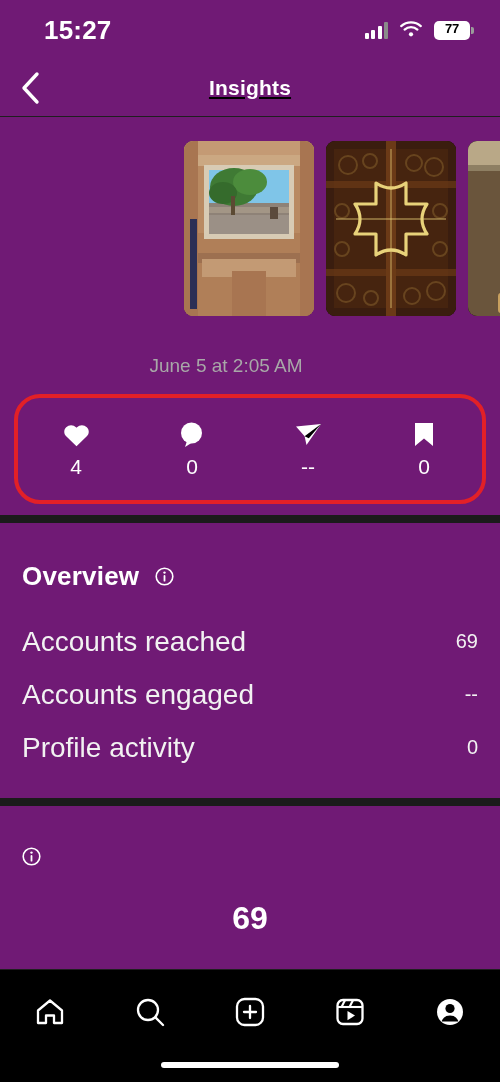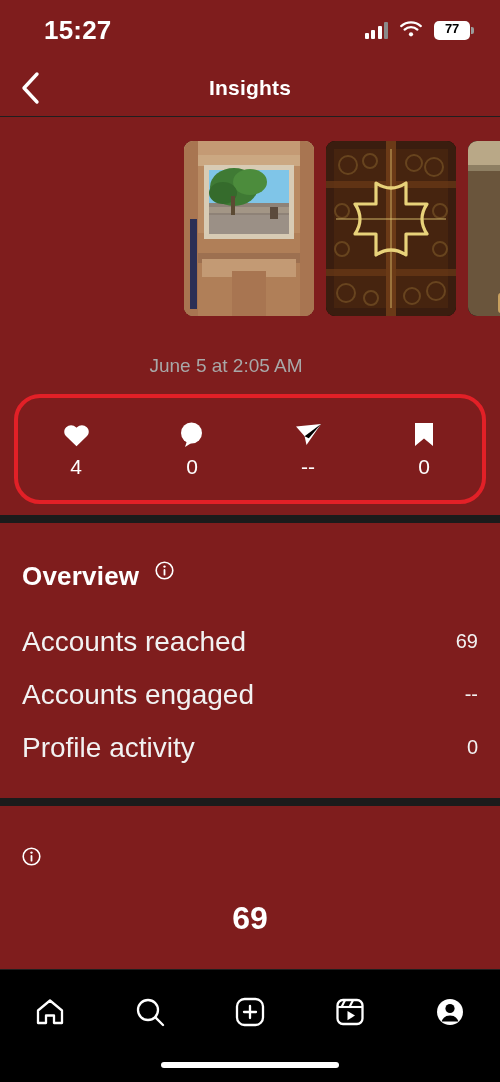--- a/index.html
+++ b/index.html
@@ -3,21 +3,21 @@
 <meta charset="utf-8">
 <style>
   * { margin:0; padding:0; box-sizing:border-box; }
   html, body {
     width:500px; height:1082px;
     background:#000;
     font-family:"Liberation Sans", sans-serif;
     -webkit-font-smoothing:antialiased;
     overflow:hidden;
   }
-  .phone { position:relative; width:500px; height:1082px; background:#7f1d1d; }
+  .phone { position:relative; width:500px; height:1082px; background:#701a75; }
 
   
   .status-bar{
     position:absolute; top:0; left:0; width:500px; height:60px;
     display:flex; align-items:center; justify-content:space-between;
     padding:0 30px 0 44px;
   }
   .status-time{
     color:#fff; font-size:26px; font-weight:bold; letter-spacing:.2px;
   }
@@ -37,20 +37,21 @@
     content:""; position:absolute; right:-4px; top:6px;
     width:3px; height:7px; border-radius:0 2px 2px 0; background:#9a9a9a;
   }
   .batt span{ color:#000; font-size:13px; font-weight:bold; letter-spacing:-.3px; }
 
   
   .nav-header{
     position:absolute; top:60px; left:0; width:500px; height:57px;
     display:flex; align-items:center; justify-content:center;
     border-bottom:1px solid #1f1f1f;
+    text-decoration:underline;
   }
   .back-btn{
     position:absolute; left:8px; top:50%; transform:translateY(-50%);
     width:44px; height:44px; display:flex; align-items:center; justify-content:center;
   }
   .nav-title{ color:#fff; font-size:21px; font-weight:bold; letter-spacing:.2px; }
 
   
   .carousel{
     position:absolute; top:117px; left:0; width:500px; height:223px;
@@ -83,21 +84,21 @@
   }
   .eng-icon{ height:26px; display:flex; align-items:flex-end; }
   .eng-icon svg{ display:block; }
   .eng-val{ color:#fff; font-size:21px; line-height:1; }
 
   
   .band{ position:absolute; left:0; width:500px; background:#1b1b1b; }
 
   
   .section-head{
-    display:flex; gap:16px;
+    display:flex; align-items:center; gap:16px;
   }
   .section-title{ color:#fff; font-size:26px; font-weight:bold; letter-spacing:.2px; }
   .info-icon{ display:block; }
 
   .overview{ position:absolute; left:0; top:523px; width:500px; padding:0 22px; }
   .overview .section-head{ margin-top:38px; }
   .ov-rows{ margin-top:23px; }
   .ov-row{
     display:flex; align-items:center; justify-content:space-between;
     height:53px;

